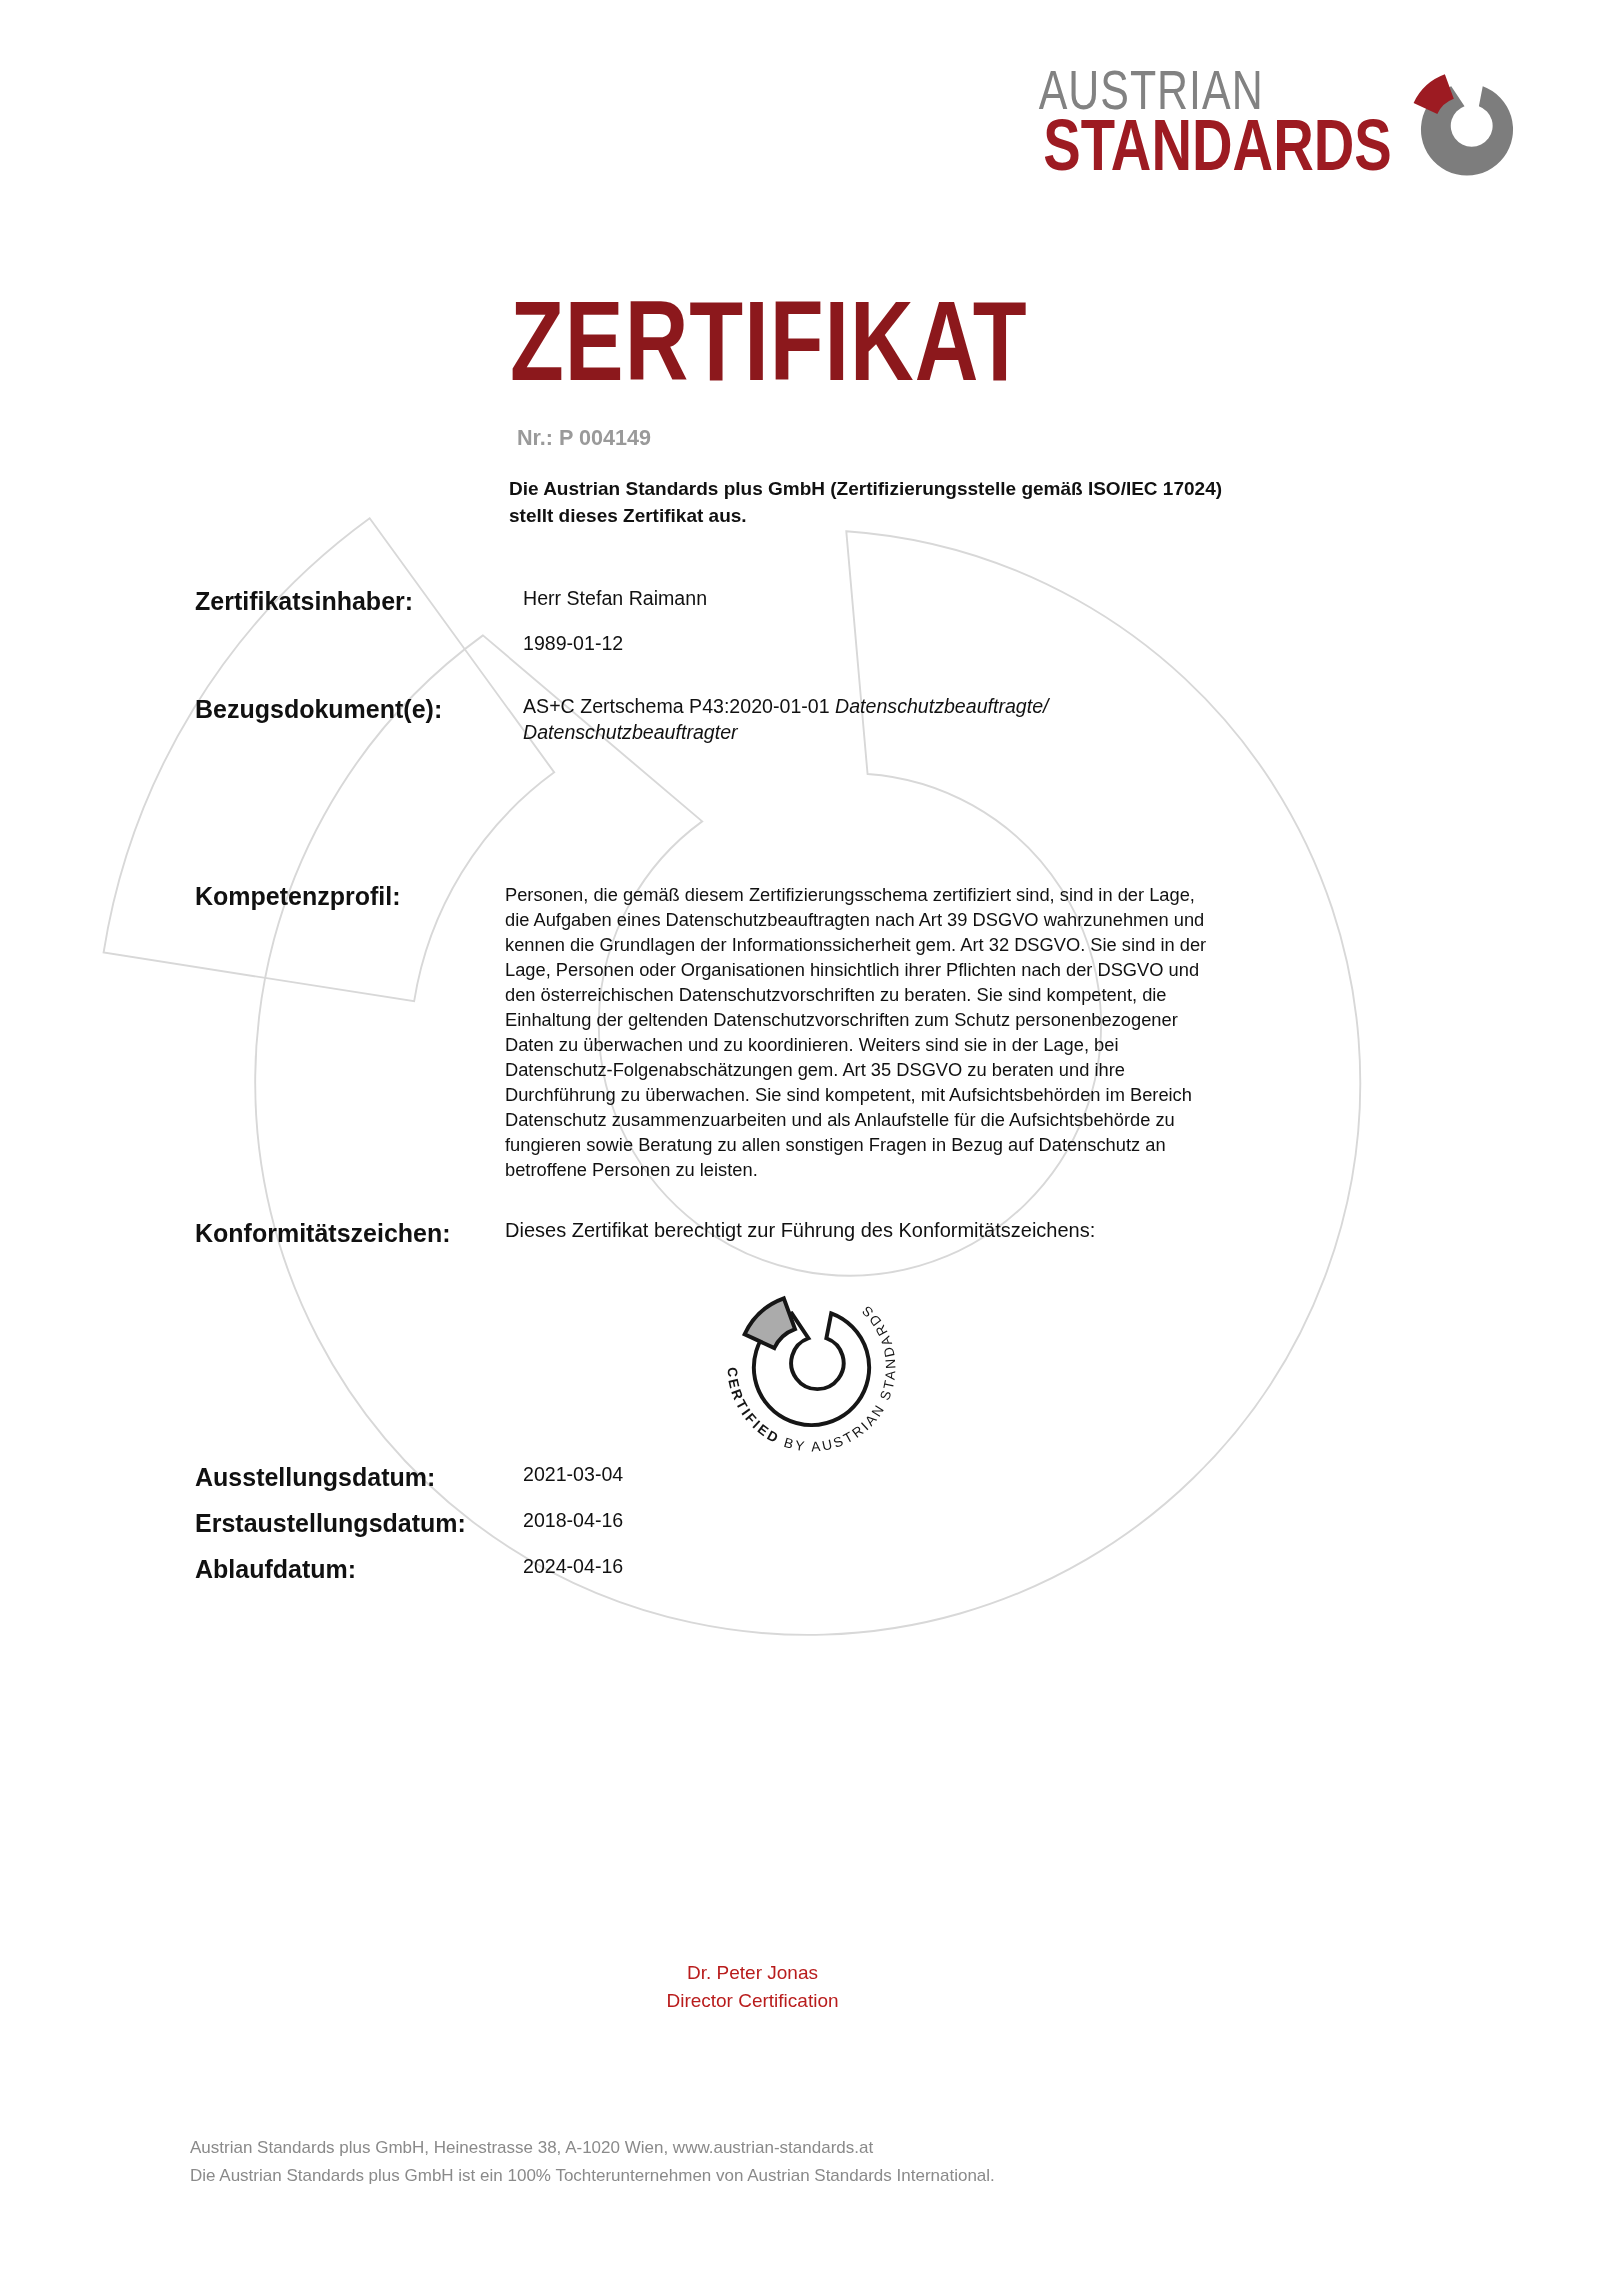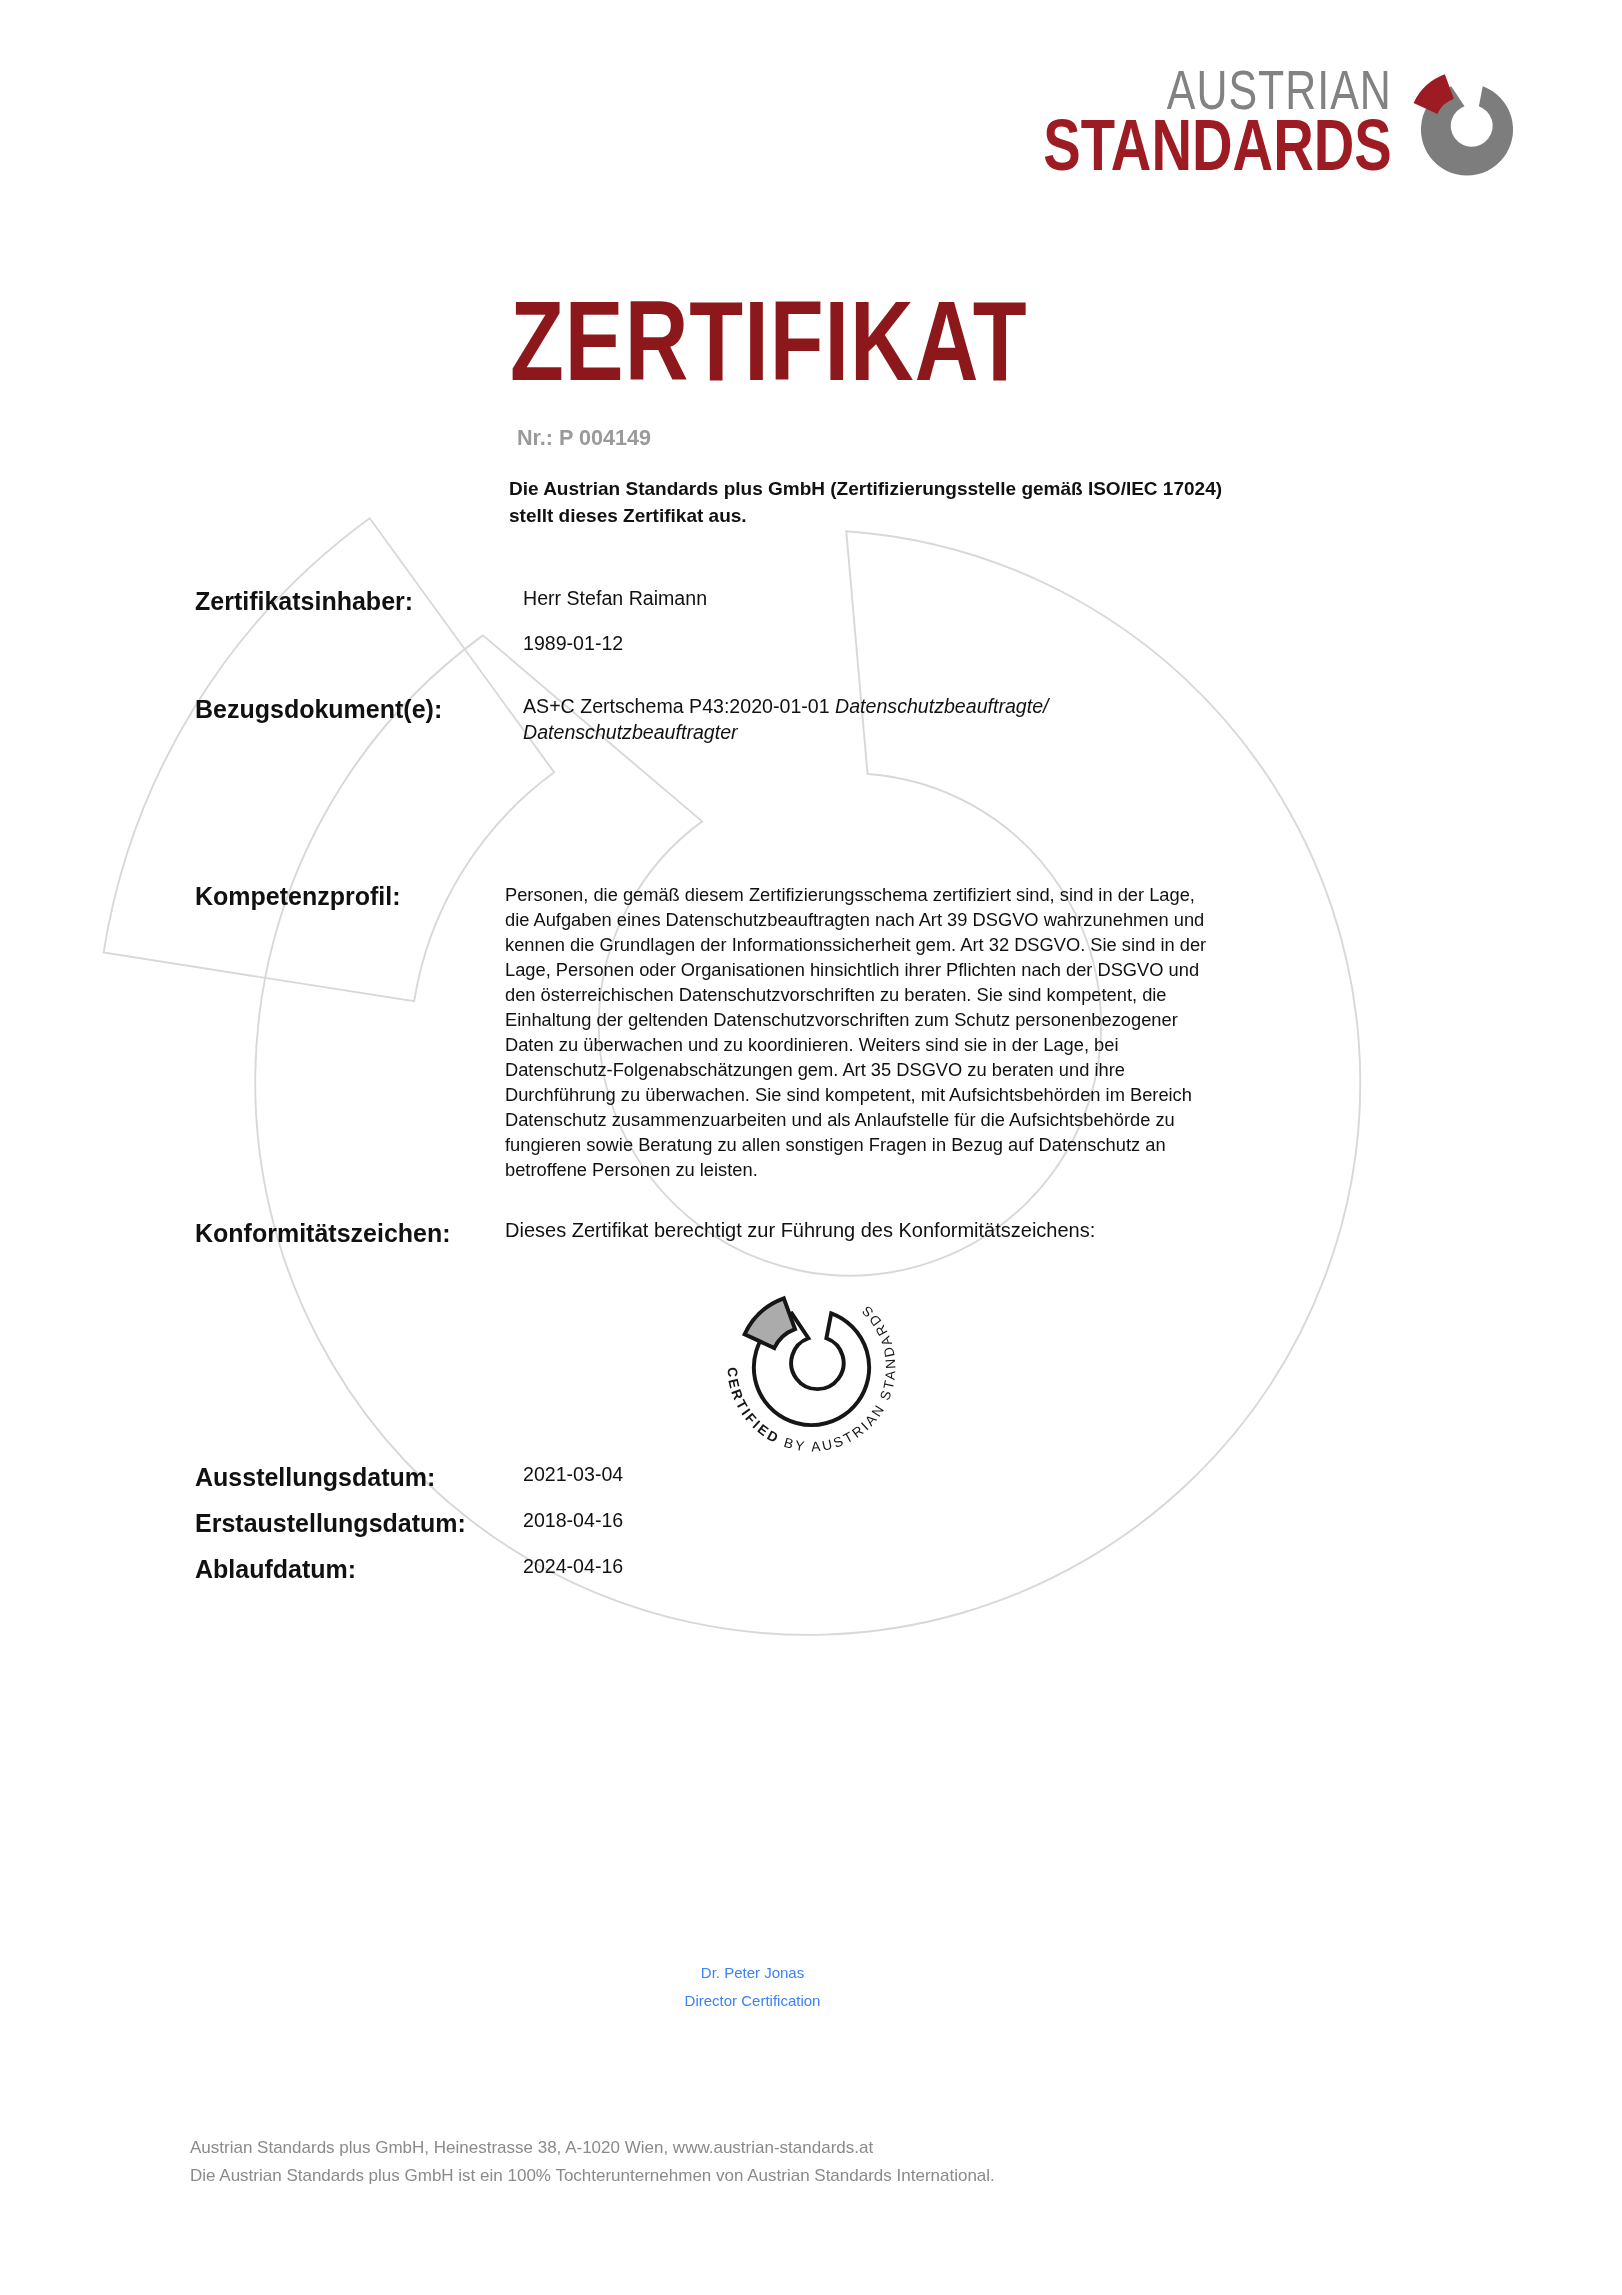--- a/index.html
+++ b/index.html
@@ -12,21 +12,21 @@
     font-family: "Liberation Sans", sans-serif;
     color: #111111;
   }
 
   
   .watermark-svg { position: absolute; left: 0; top: 0; z-index: 0; }
 
   .content { position: absolute; left: 0; top: 0; width: 100%; height: 100%; z-index: 1; }
 
   
-  .brand-text { position: absolute; right: 230px; top: 63px; text-align: right; }
+  .brand-text { position: absolute; right: 230px; top: 63px; }
   .brand-line1 {
     font-size: 55px; font-weight: normal; color: #828282;
     transform: scaleX(0.78); transform-origin: right top;
     letter-spacing: 1.3px; line-height: 55px; white-space: nowrap;
   }
   .brand-line2 {
     font-size: 73px; font-weight: bold; color: #9d1b22;
     transform: scaleX(0.77); transform-origin: right top;
     line-height: 65px; margin-top: -6.5px; white-space: nowrap;
   }
@@ -69,21 +69,21 @@
   }
   .conformity-statement {
     position: absolute; left: 505px; top: 1219px;
     font-size: 20px; color: #111111; white-space: nowrap;
   }
 
   .stamp-svg { position: absolute; left: 687px; top: 1243px; }
 
   .signature {
     position: absolute; left: 556px; top: 1959px; width: 393px;
-    text-align: center; font-size: 15px; line-height: 27.5px; color: #3b82f6;
+    text-align: center; font-size: 19px; line-height: 27.5px; color: #b91c1c;
   }
 
   .footer {
     position: absolute; left: 190px; top: 2134px; width: 1178px;
     font-size: 17px; line-height: 28px; color: #8a8a8a; white-space: pre-line;
   }
 </style>
 </head>
 <body>
 

